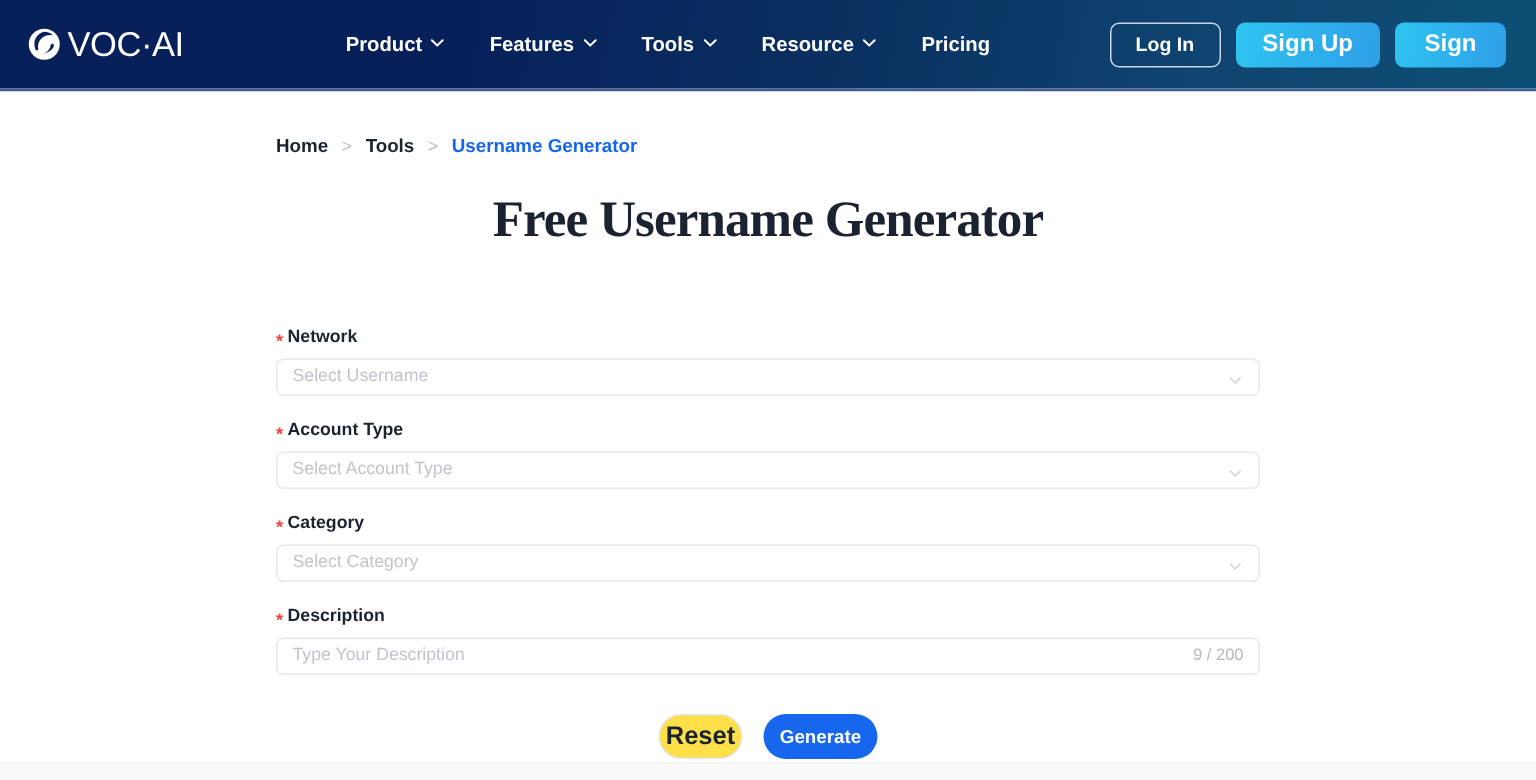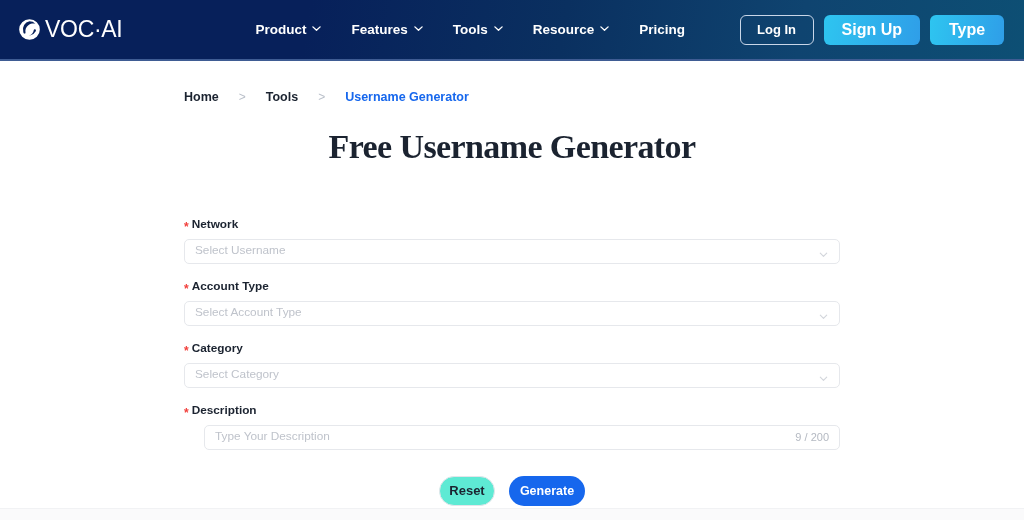--- a/index.html
+++ b/index.html
@@ -47,21 +47,21 @@
     font-weight: normal;
     letter-spacing: -0.3px;
     line-height: 1;
     white-space: nowrap;
   }
 
   .main-nav {
     display: flex;
     align-items: center;
     gap: 30px;
-    margin-left: 89px;
+    margin-left: 64px;
     padding-left: 44px;
   }
   .nav-item {
     display: flex;
     align-items: center;
     gap: 6px;
     color: #ffffff;
     font-size: 13.5px;
     font-weight: bold;
     cursor: pointer;
@@ -125,21 +125,21 @@
 
   .content-wrap {
     width: 656px;
     margin: 0 auto;
     padding-top: 30px;
   }
 
   .breadcrumb {
     display: flex;
     align-items: center;
-    gap: 20px;
+    gap: 9px;
     font-size: 12.5px;
     font-weight: bold;
     line-height: 1;
     text-align: center;
   }
   .crumb {
     color: #1b2330;
     cursor: pointer;
   }
   .crumb-sep {
@@ -211,36 +211,36 @@
     display: block;
     flex: 0 0 auto;
   }
   .control .counter {
     margin-left: auto;
     font-size: 11px;
     color: #b4b9c2;
     line-height: 1;
     white-space: nowrap;
   }
-  .control.text-control { cursor: text; margin-left: 20px; }
+  .control.text-control { cursor: text; }
 
   .actions {
     margin-top: 26px;
     display: flex;
     justify-content: center;
     gap: 14px;
   }
   .btn-reset {
     width: 56px;
     height: 30px;
     border-radius: 16px;
     border: 1px solid #e3e5ea;
-    background: #5eead4;
+    background: #fde047;
     color: #1b2330;
-    font-size: 13px;
+    font-size: 17px;
     font-weight: bold;
     font-family: "Liberation Sans", sans-serif;
     cursor: pointer;
   }
   .btn-generate {
     width: 76px;
     height: 30px;
     border-radius: 16px;
     border: none;
     background: #1667ed;
@@ -309,21 +309,21 @@
       </span>
     </div>
     <div class="nav-item">
       <span>Pricing</span>
     </div>
   </nav>
 
   <div class="header-actions">
     <button class="btn-login">Log In</button>
     <button class="btn-grad">Sign Up</button>
-    <button class="btn-grad">Type</button>
+    <button class="btn-grad">Sign</button>
   </div>
 </header>
 
 <main class="page">
   <div class="content-wrap">
 
     <div class="breadcrumb">
       <span class="crumb">Home</span>
       <span class="crumb-sep">&gt;</span>
       <span class="crumb">Tools</span>

